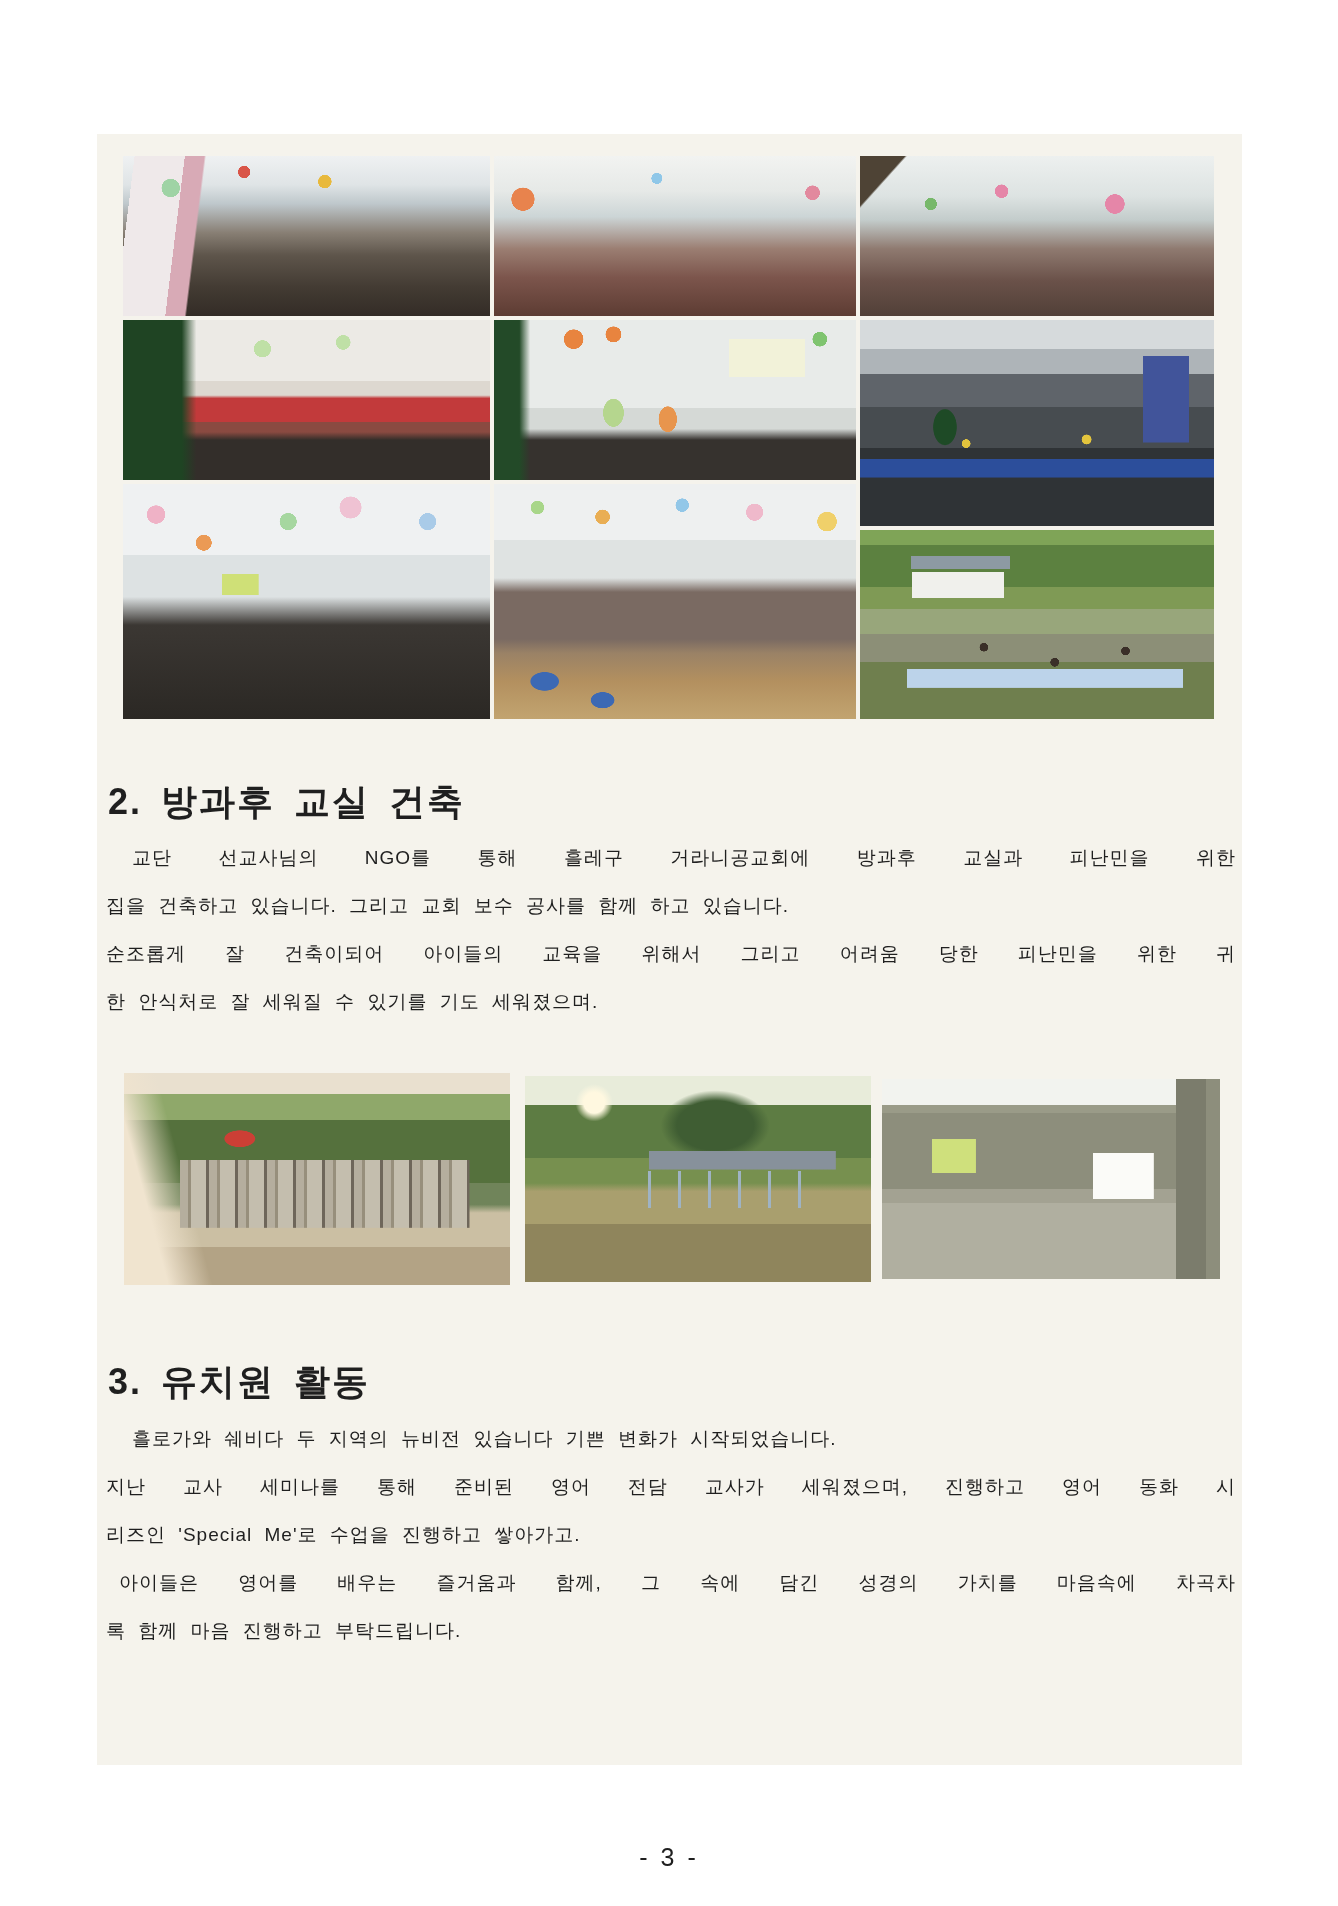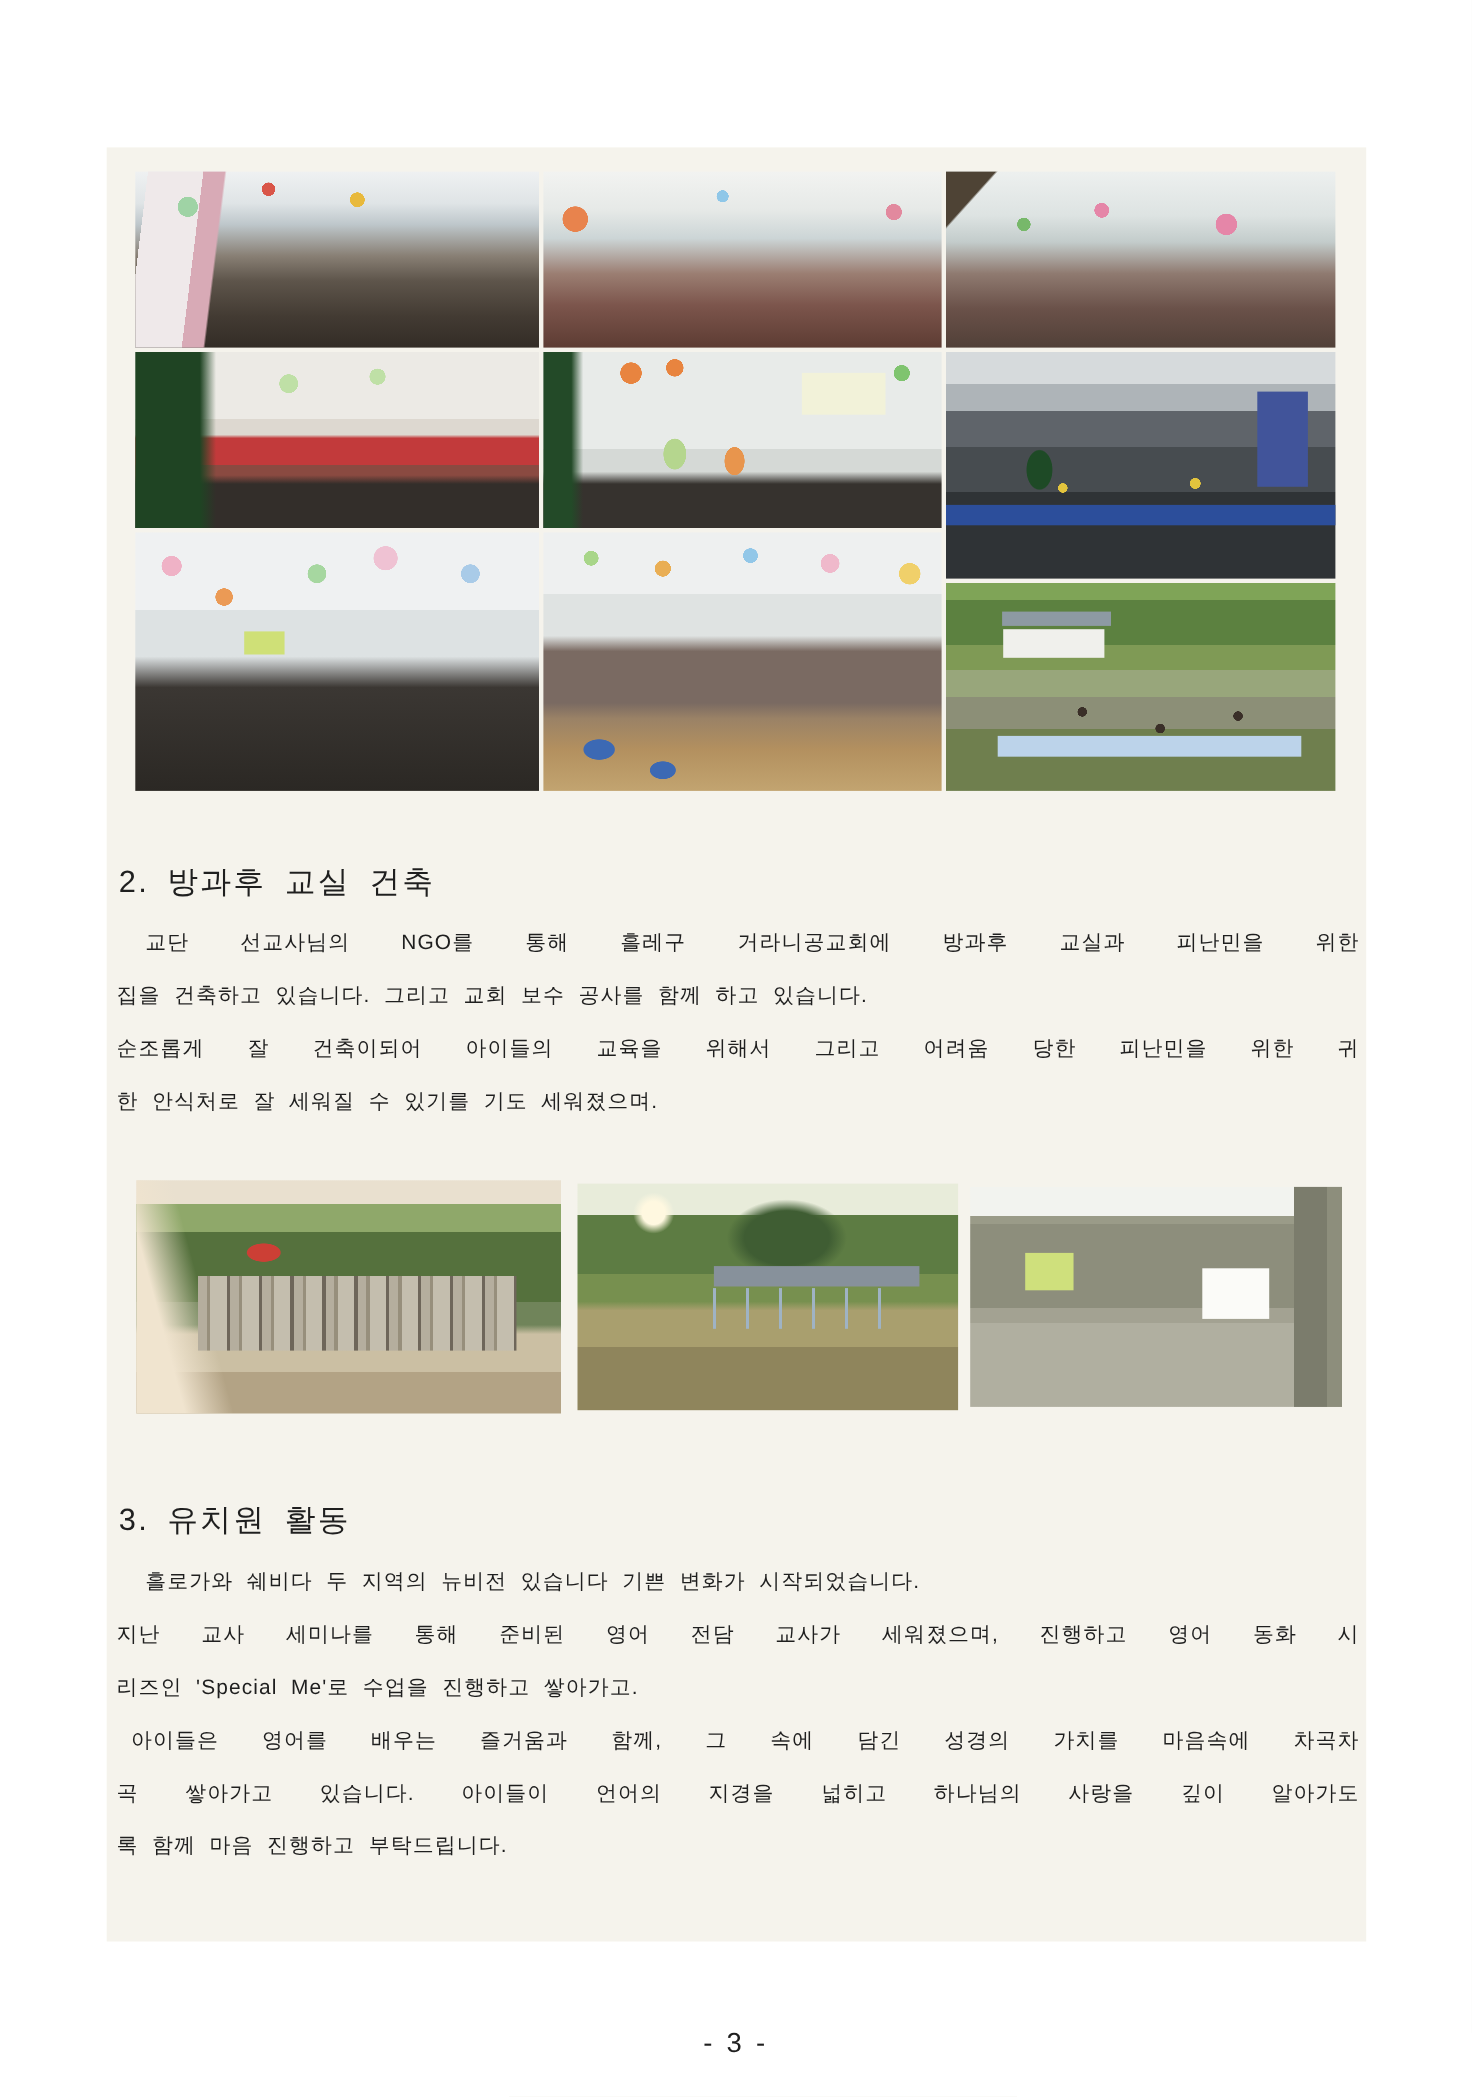--- a/index.html
+++ b/index.html
@@ -95,21 +95,21 @@
     linear-gradient(#87919b 0 0) 78% 40%/54% 9% no-repeat,
     repeating-linear-gradient(90deg,#9fb3c4 0 3px,transparent 3px 30px) 74% 56%/52% 18% no-repeat,
     radial-gradient(70px 45px at 55% 24%,#3f5d33 55%,rgba(63,93,51,0) 78%),
     linear-gradient(180deg,#e8ecda 0 14%,#5d7c43 14% 40%,#77904f 40% 52%,#a99f6e 56% 72%,#8f855c 72% 100%);}
   .pc{position:absolute;left:785px;top:6px;width:338px;height:200px;background:
     linear-gradient(#fbfbf8 0 0) 76% 48%/18% 23% no-repeat,
     linear-gradient(#cfe07c 0 0) 17% 36%/13% 17% no-repeat,
     linear-gradient(90deg,transparent 87%,#7b7c6c 87% 96%,#8d8e7c 96%),
     linear-gradient(180deg,#f2f3ef 0 13%,#9a9b88 13% 17%,#8d8e7c 17% 55%,#a3a292 55% 62%,#b0afa0 62% 100%);}
   
-  .heading{position:absolute;left:11px;font-size:28px;font-weight:normal;
+  .heading{position:absolute;left:11px;font-size:36px;font-weight:bold;
     letter-spacing:2px;word-spacing:7px;line-height:48px;}
   .h2{top:644px;} .h3{top:1224px;text-align:center;}
   .para{position:absolute;left:9px;width:1130px;}
   .para2{top:700px;} .para3{top:1281px;}
   .bline{font-size:19px;line-height:48px;letter-spacing:1px;word-spacing:6px;
     text-align:justify;}
   .j{text-align-last:justify;}
   .last{text-align-last:left;}
   .ind2{padding-left:26px;} .ind1{padding-left:13px;}
   .page-num{position:absolute;left:0;top:1843px;width:1338px;text-align:center;
@@ -147,19 +147,18 @@
     <div class="pc"></div>
   </div>
 
   <div class="heading h3">3. 유치원 활동</div>
 
   <div class="para para3">
     <div class="bline last ind2">흘로가와 쉐비다 두 지역의 뉴비전 있습니다 기쁜 변화가 시작되었습니다.</div>
     <div class="bline j">지난 교사 세미나를 통해 준비된 영어 전담 교사가 세워졌으며, 진행하고 영어 동화 시</div>
     <div class="bline last">리즈인 'Special Me'로 수업을 진행하고 쌓아가고.</div>
     <div class="bline j ind1">아이들은 영어를 배우는 즐거움과 함께, 그 속에 담긴 성경의 가치를 마음속에 차곡차</div>
-    <div class="bline j">곡 쌓아가고 있습니다.  아이들이 언어의 지경을 넓히고 하나님의 사랑을 깊이 알아가도</div>
     <div class="bline last">록 함께 마음 진행하고 부탁드립니다.</div>
   </div>
 
 </div>
 
 <div class="page-num">- 3 -</div>
 
 </body></html>

